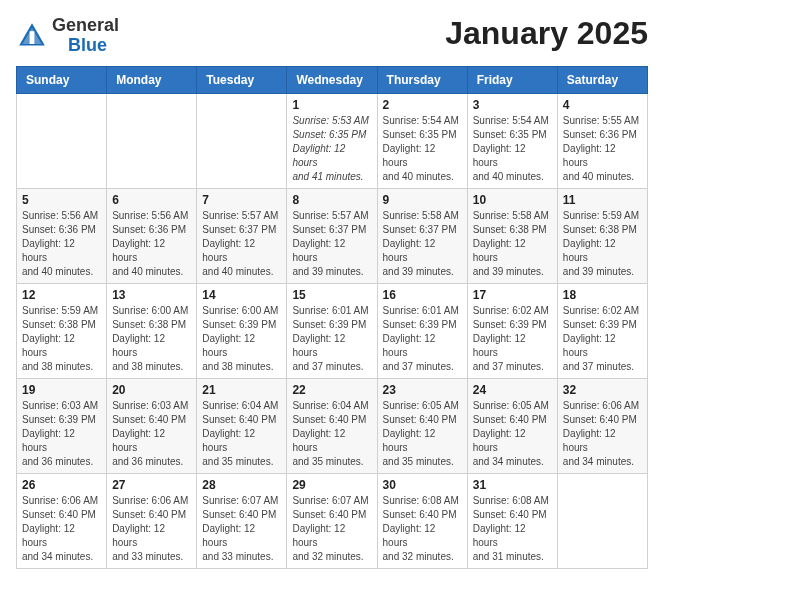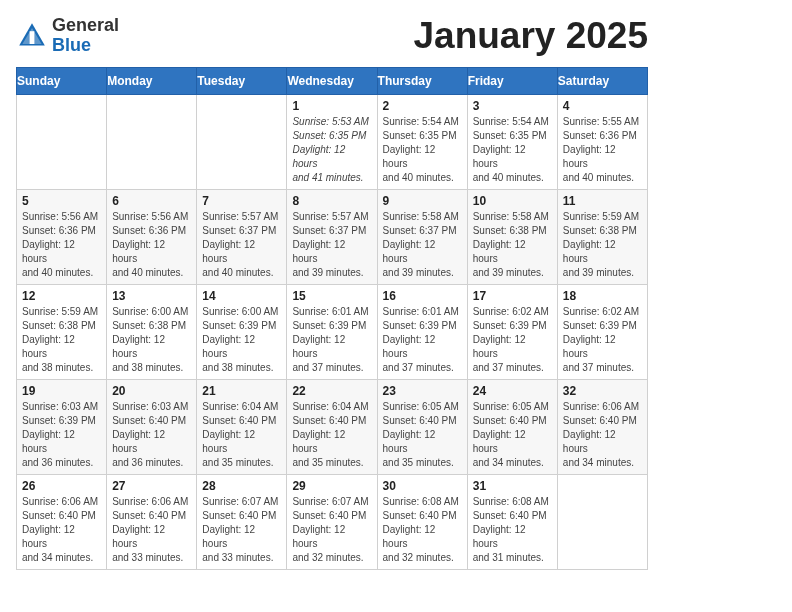--- a/index.html
+++ b/index.html
@@ -31,50 +31,51 @@
     }
     .logo-general {
       font-size: 18px;
       font-weight: bold;
       color: #333;
     }
     .logo-blue {
       font-size: 18px;
       font-weight: bold;
       color: #1a6bb5;
+      margin-left: 16px;
     }
     .logo-icon {
       width: 32px;
       height: 32px;
       margin-right: 4px;
     }
     .title-block {
       text-align: right;
     }
     .month-title {
-      font-size: 37px;
+      font-size: 32px;
       font-weight: bold;
       color: #222;
       line-height: 1.1;
     }
     .subtitle {
       font-size: 14px;
       color: #555;
     }
     .calendar {
       width: 100%;
       border-collapse: collapse;
       border: 1px solid #ccc;
     }
     .calendar th {
       background-color: #2f74c0;
       color: #fff;
       font-size: 12px;
       font-weight: bold;
-      padding: 6px 0;
+      padding: 6px 9px;
       text-align: left;
       border: 1px solid #2260a8;
     }
     .calendar td {
       vertical-align: top;
       width: calc(100% / 7);
       border: 1px solid #d0d0d0;
       padding: 4px 5px;
       font-size: 10.5px;
       color: #333;

